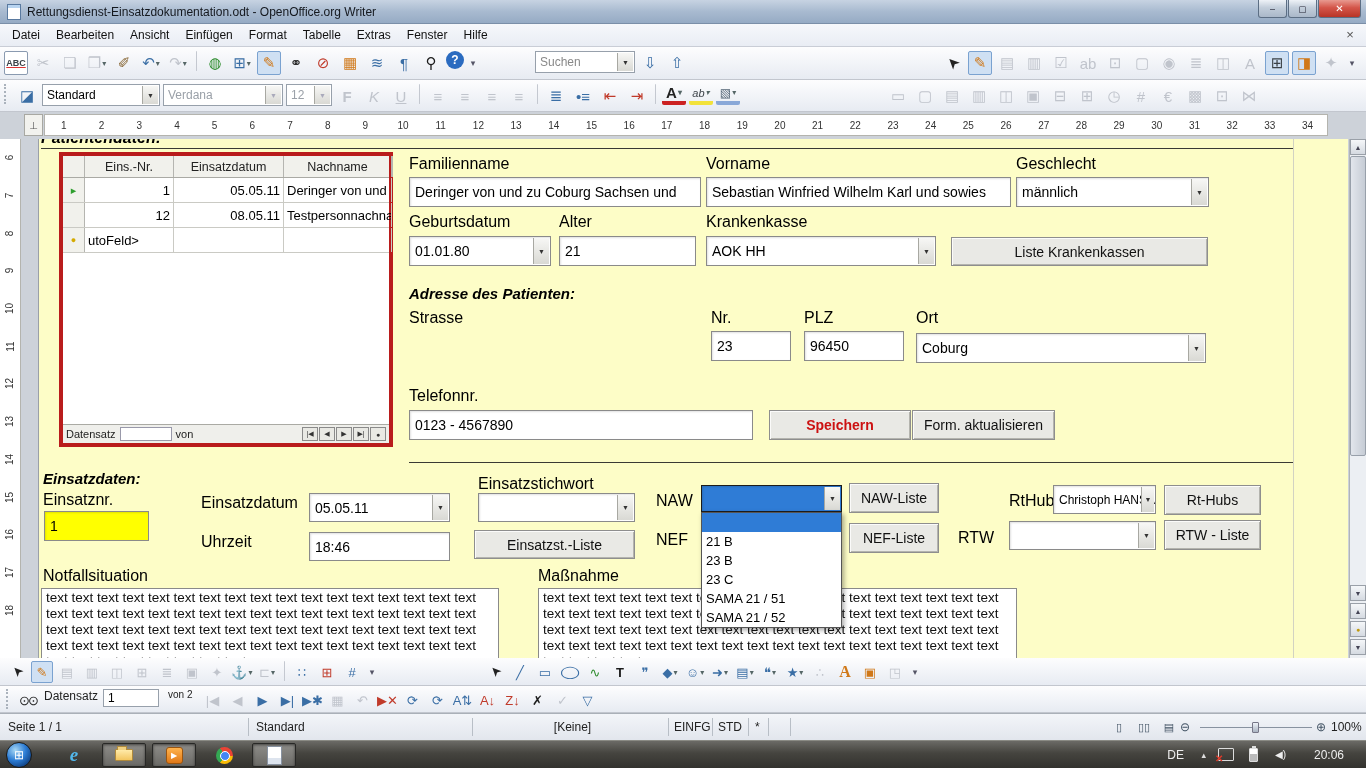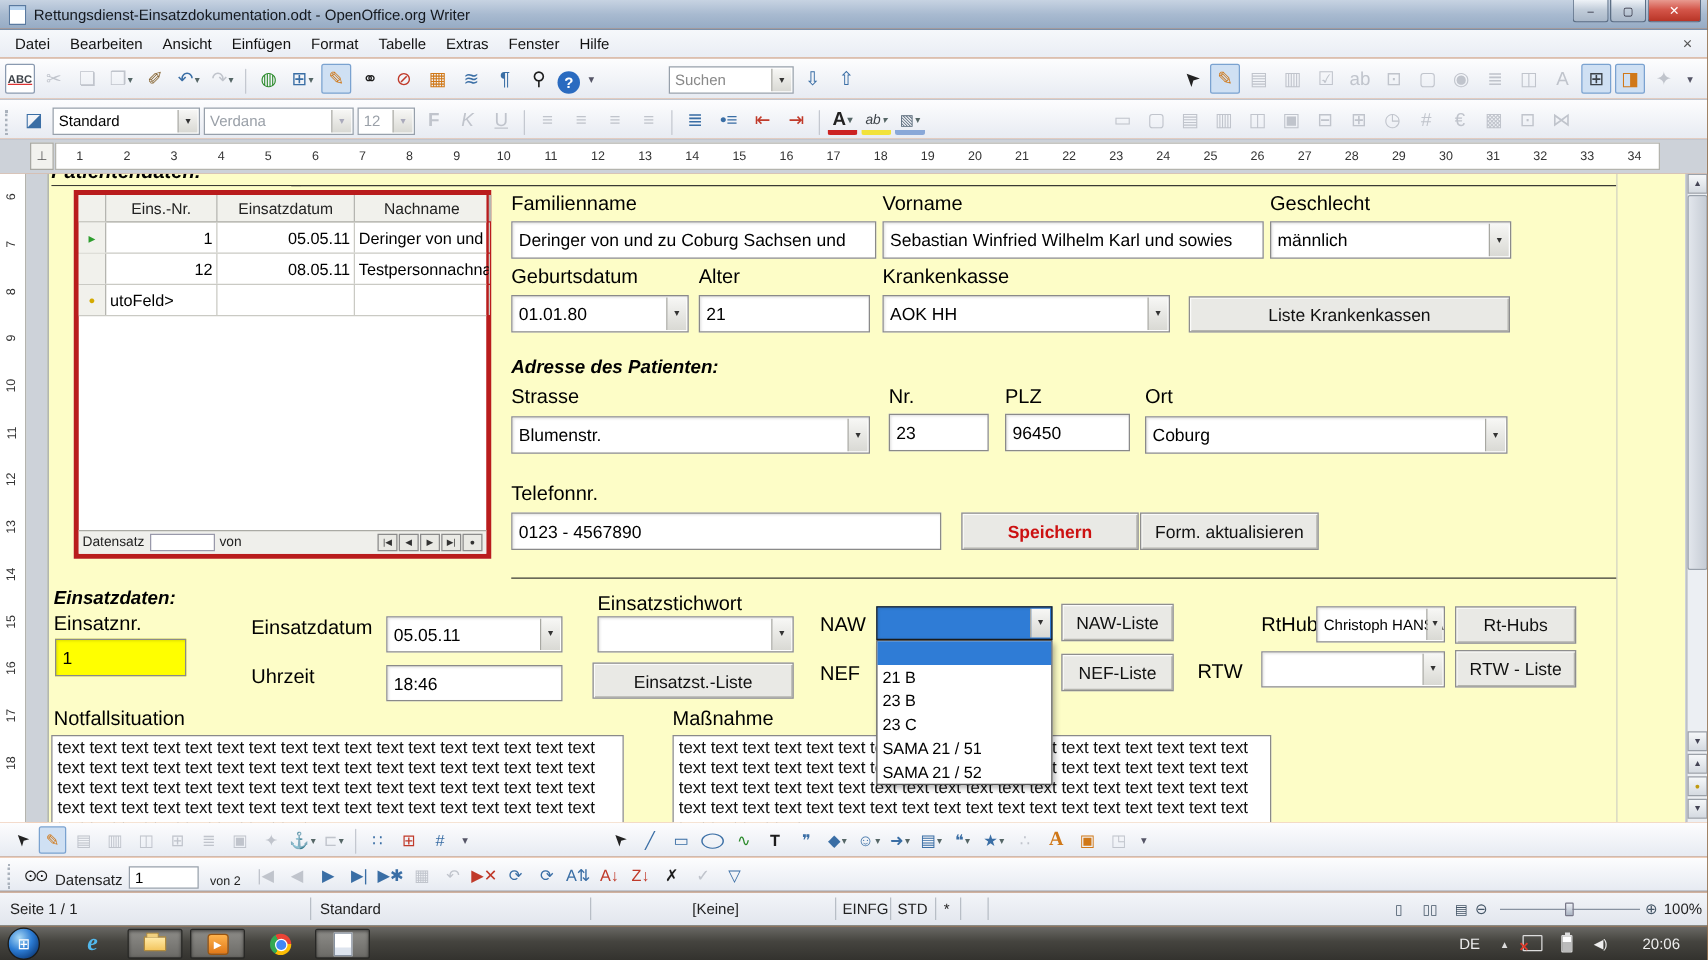--- a/index.html
+++ b/index.html
@@ -12,21 +12,21 @@
 .wbtns{position:absolute;right:5px;top:0;display:flex}
 .wbtn{width:29px;height:18px;margin-left:1px;border:1px solid #5c6e84;border-top:none;border-radius:0 0 3px 3px;background:linear-gradient(#eef2f7,#c2cdda 45%,#aab8c9);display:flex;align-items:center;justify-content:center;font-size:9px;color:#223}
 .wbtn.close{width:43px;background:linear-gradient(#e89a90,#d4564a 45%,#b83426);color:#fff;font-size:10px}
 
 .menubar{position:relative;height:23px;background:linear-gradient(#f6f8fb,#e9edf4);border-bottom:1px solid #c9cdd6;display:flex;align-items:center;padding-left:4px}
 .menu-item{font-size:12px;color:#111;padding:3px 8px}
 .doc-close{position:absolute;right:8px;top:3px;font-size:13px;color:#555;width:16px;text-align:center}
 
 .tb{position:relative;background:linear-gradient(#fdfdfe,#e7ebf2);border-bottom:1px solid #c2c6ce}
 .tb1{height:33px}.tb2{height:32px}.tbA{height:28px}.tbB{height:27px}
-.icons{display:flex;align-items:flex-end;gap:3px}
+.icons{display:flex;align-items:flex-start;gap:3px}
 .grp{position:absolute;top:4px}
 .grip{width:4px;height:20px;border-left:2px dotted #aab2bc;margin-right:4px}
 .i{min-width:24px;height:24px;display:flex;align-items:center;justify-content:center;font-size:15px;color:#3c4248;border-radius:2px;padding:0 1px}
 .i2{min-width:22px;height:22px;display:flex;align-items:center;justify-content:center;font-size:13px;color:#3c4248;border-radius:2px}
 .dis{color:#c0c4cc!important}
 .c-blue{color:#3a6ea5}.c-red{color:#c03a2a}.c-green{color:#2a8a2a}.c-orange{color:#d07818}.c-brown{color:#8a6a3a}.c-dark{color:#1c1c1c}
 .active{background:#cfe0f3;border:1px solid #7aa2d0}
 .drop::after{content:"▾";font-size:8px;color:#566;margin-left:1px}
 .sep{min-width:1px;width:1px;height:20px;background:#c4c8d0;margin:0 3px;padding:0}
 .more{min-width:12px;font-size:9px;color:#556}
@@ -422,24 +422,20 @@
         <span class="cval">AOK HH</span>
         <span class="cbtn">▼</span>
       </div>
       <div class="push" style="left:912px;top:98px;width:257px;height:29px">Liste Krankenkassen</div>
 
       <span class="bih" style="left:370px;top:146px">Adresse des Patienten:</span>
       <span class="lbl" style="left:370px;top:170px">Strasse</span>
       <span class="lbl" style="left:672px;top:170px">Nr.</span>
       <span class="lbl" style="left:765px;top:170px">PLZ</span>
       <span class="lbl" style="left:877px;top:170px">Ort</span>
-      <div class="combo" style="left:370px;top:194px;width:287px;height:30px">
-        <span class="cval">Blumenstr.</span>
-        <span class="cbtn">▼</span>
-      </div>
       <div class="inp" style="left:672px;top:192px;width:80px;height:30px">23</div>
       <div class="inp" style="left:765px;top:192px;width:100px;height:30px">96450</div>
       <div class="combo" style="left:877px;top:194px;width:290px;height:30px">
         <span class="cval">Coburg</span>
         <span class="cbtn">▼</span>
       </div>
 
       <span class="lbl" style="left:370px;top:248px">Telefonnr.</span>
       <div class="inp" style="left:370px;top:271px;width:344px;height:30px">0123 - 4567890</div>
       <div class="push txt-red" style="left:730px;top:271px;width:142px;height:30px">Speichern</div>

